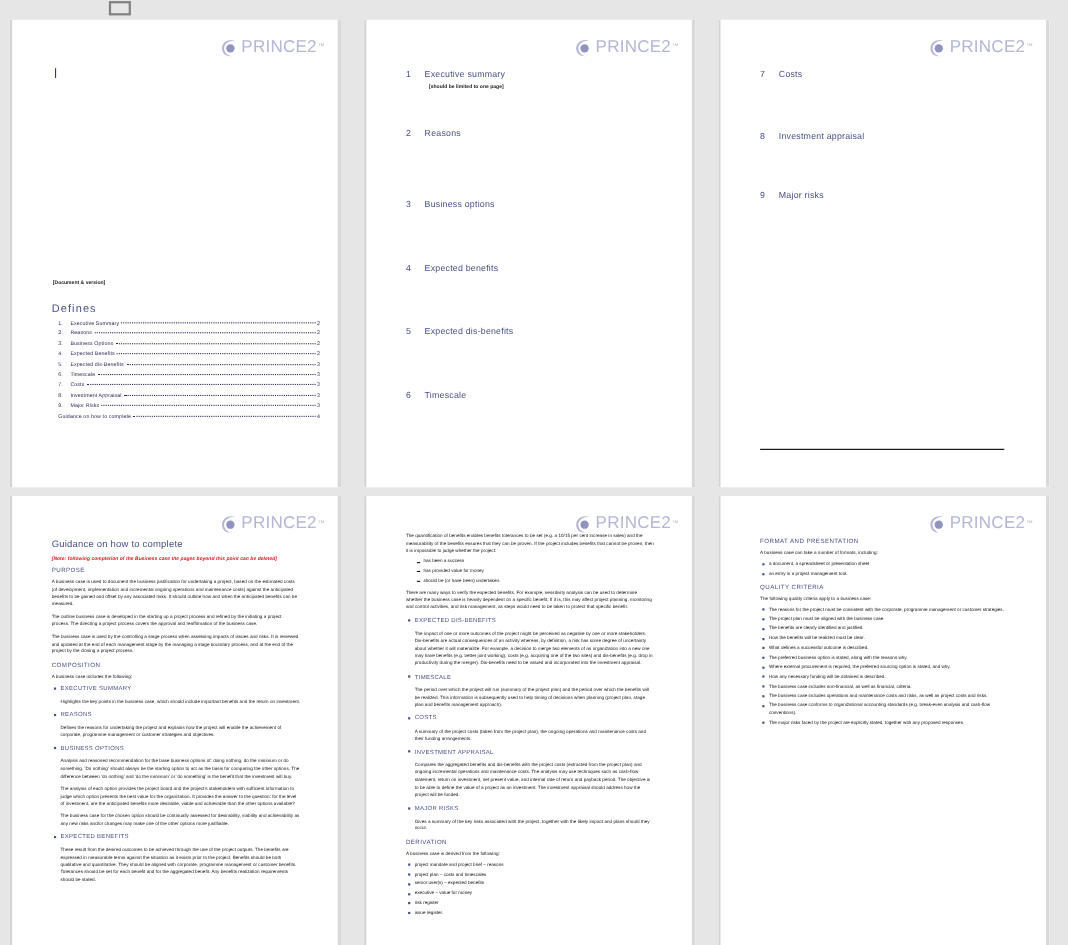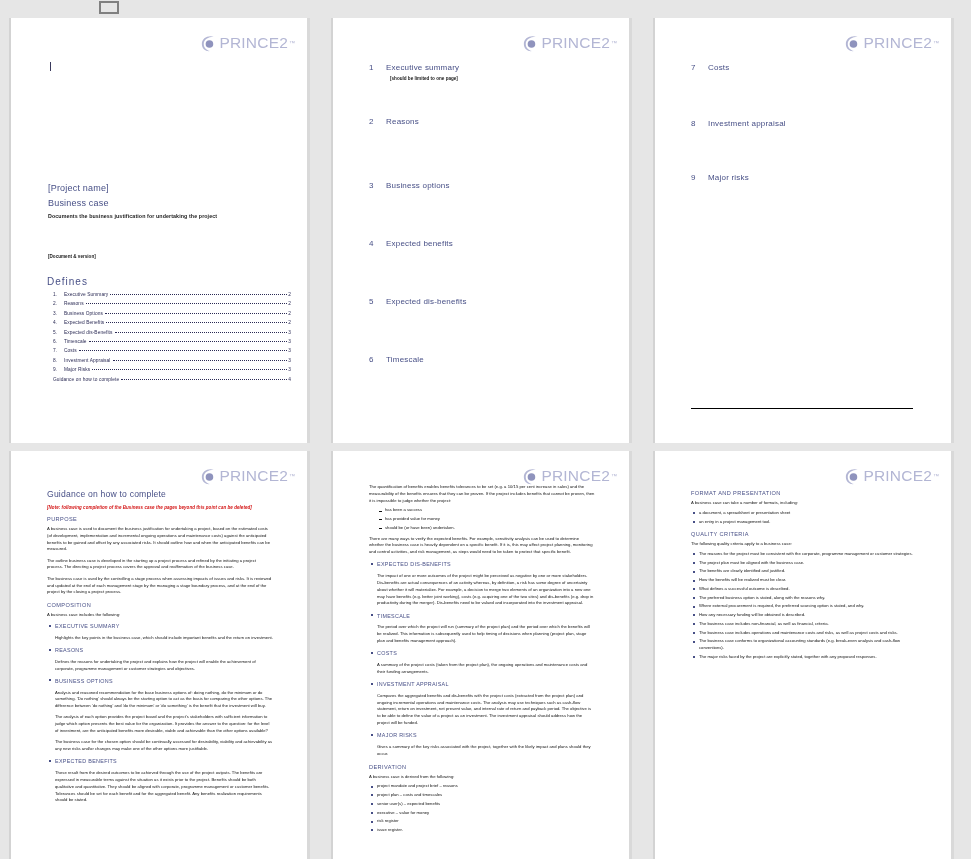--- a/index.html
+++ b/index.html
@@ -315,25 +315,20 @@
           <svg class="logo-mark" viewBox="0 0 40 40">
             <path d="M31 6 C19 2 6 9 6 21 C6 31 14 37 23 36 C15 34 10 28 10 21 C10 12 19 6 31 6 Z" fill="#b3b6d4"></path>
             <circle cx="22" cy="21" r="8" fill="#8f93bd"></circle>
           </svg>
           <span class="logo-text">PRINCE2</span>
           <span class="logo-tm">™</span>
         </div>
 
         <div class="caret"></div>
 
-        <div class="cover-block">
-          <div class="cover-title">[Project name]</div>
-          <div class="cover-sub">Business case</div>
-          <div class="cover-desc">Documents the business justification for undertaking the project</div>
-        </div>
 
         <div class="doc-version">[Document &amp; version]</div>
 
         <div class="contents-head">Defines</div>
 
         <div class="toc">
           <div class="toc-row">
             <span class="toc-num">1.</span>
             <span class="toc-label">Executive Summary</span>
             <span class="toc-dots"></span>

